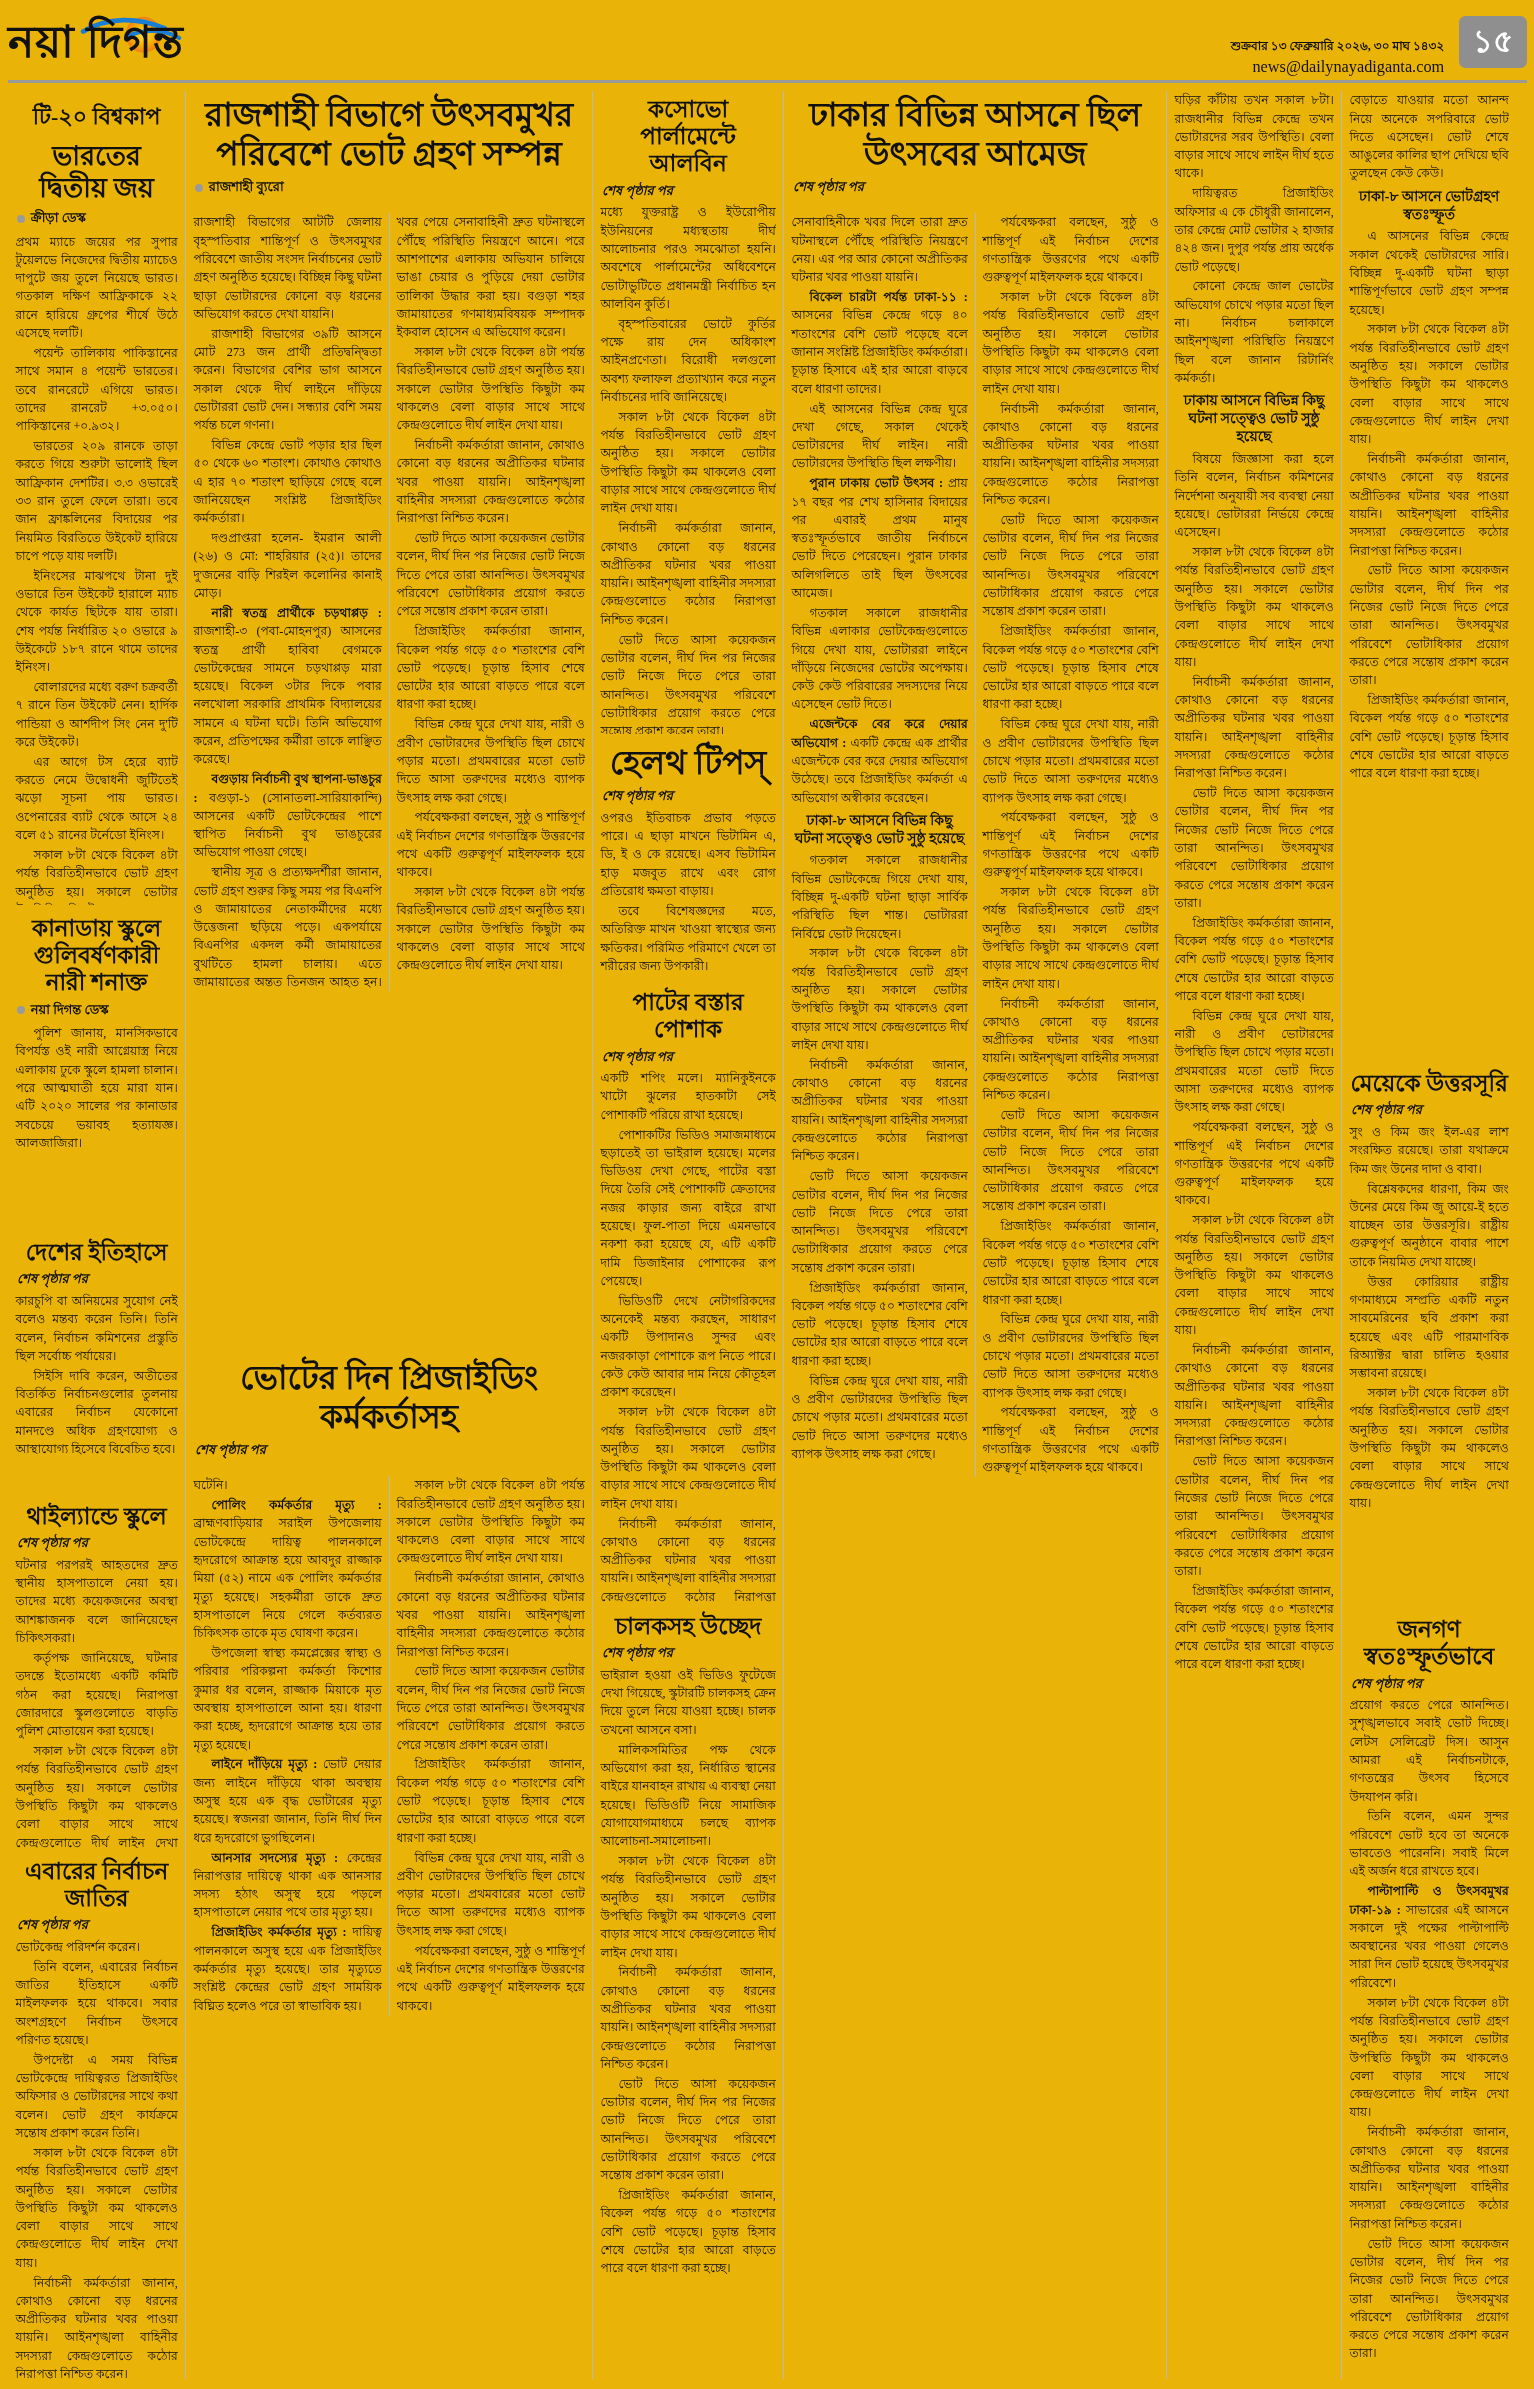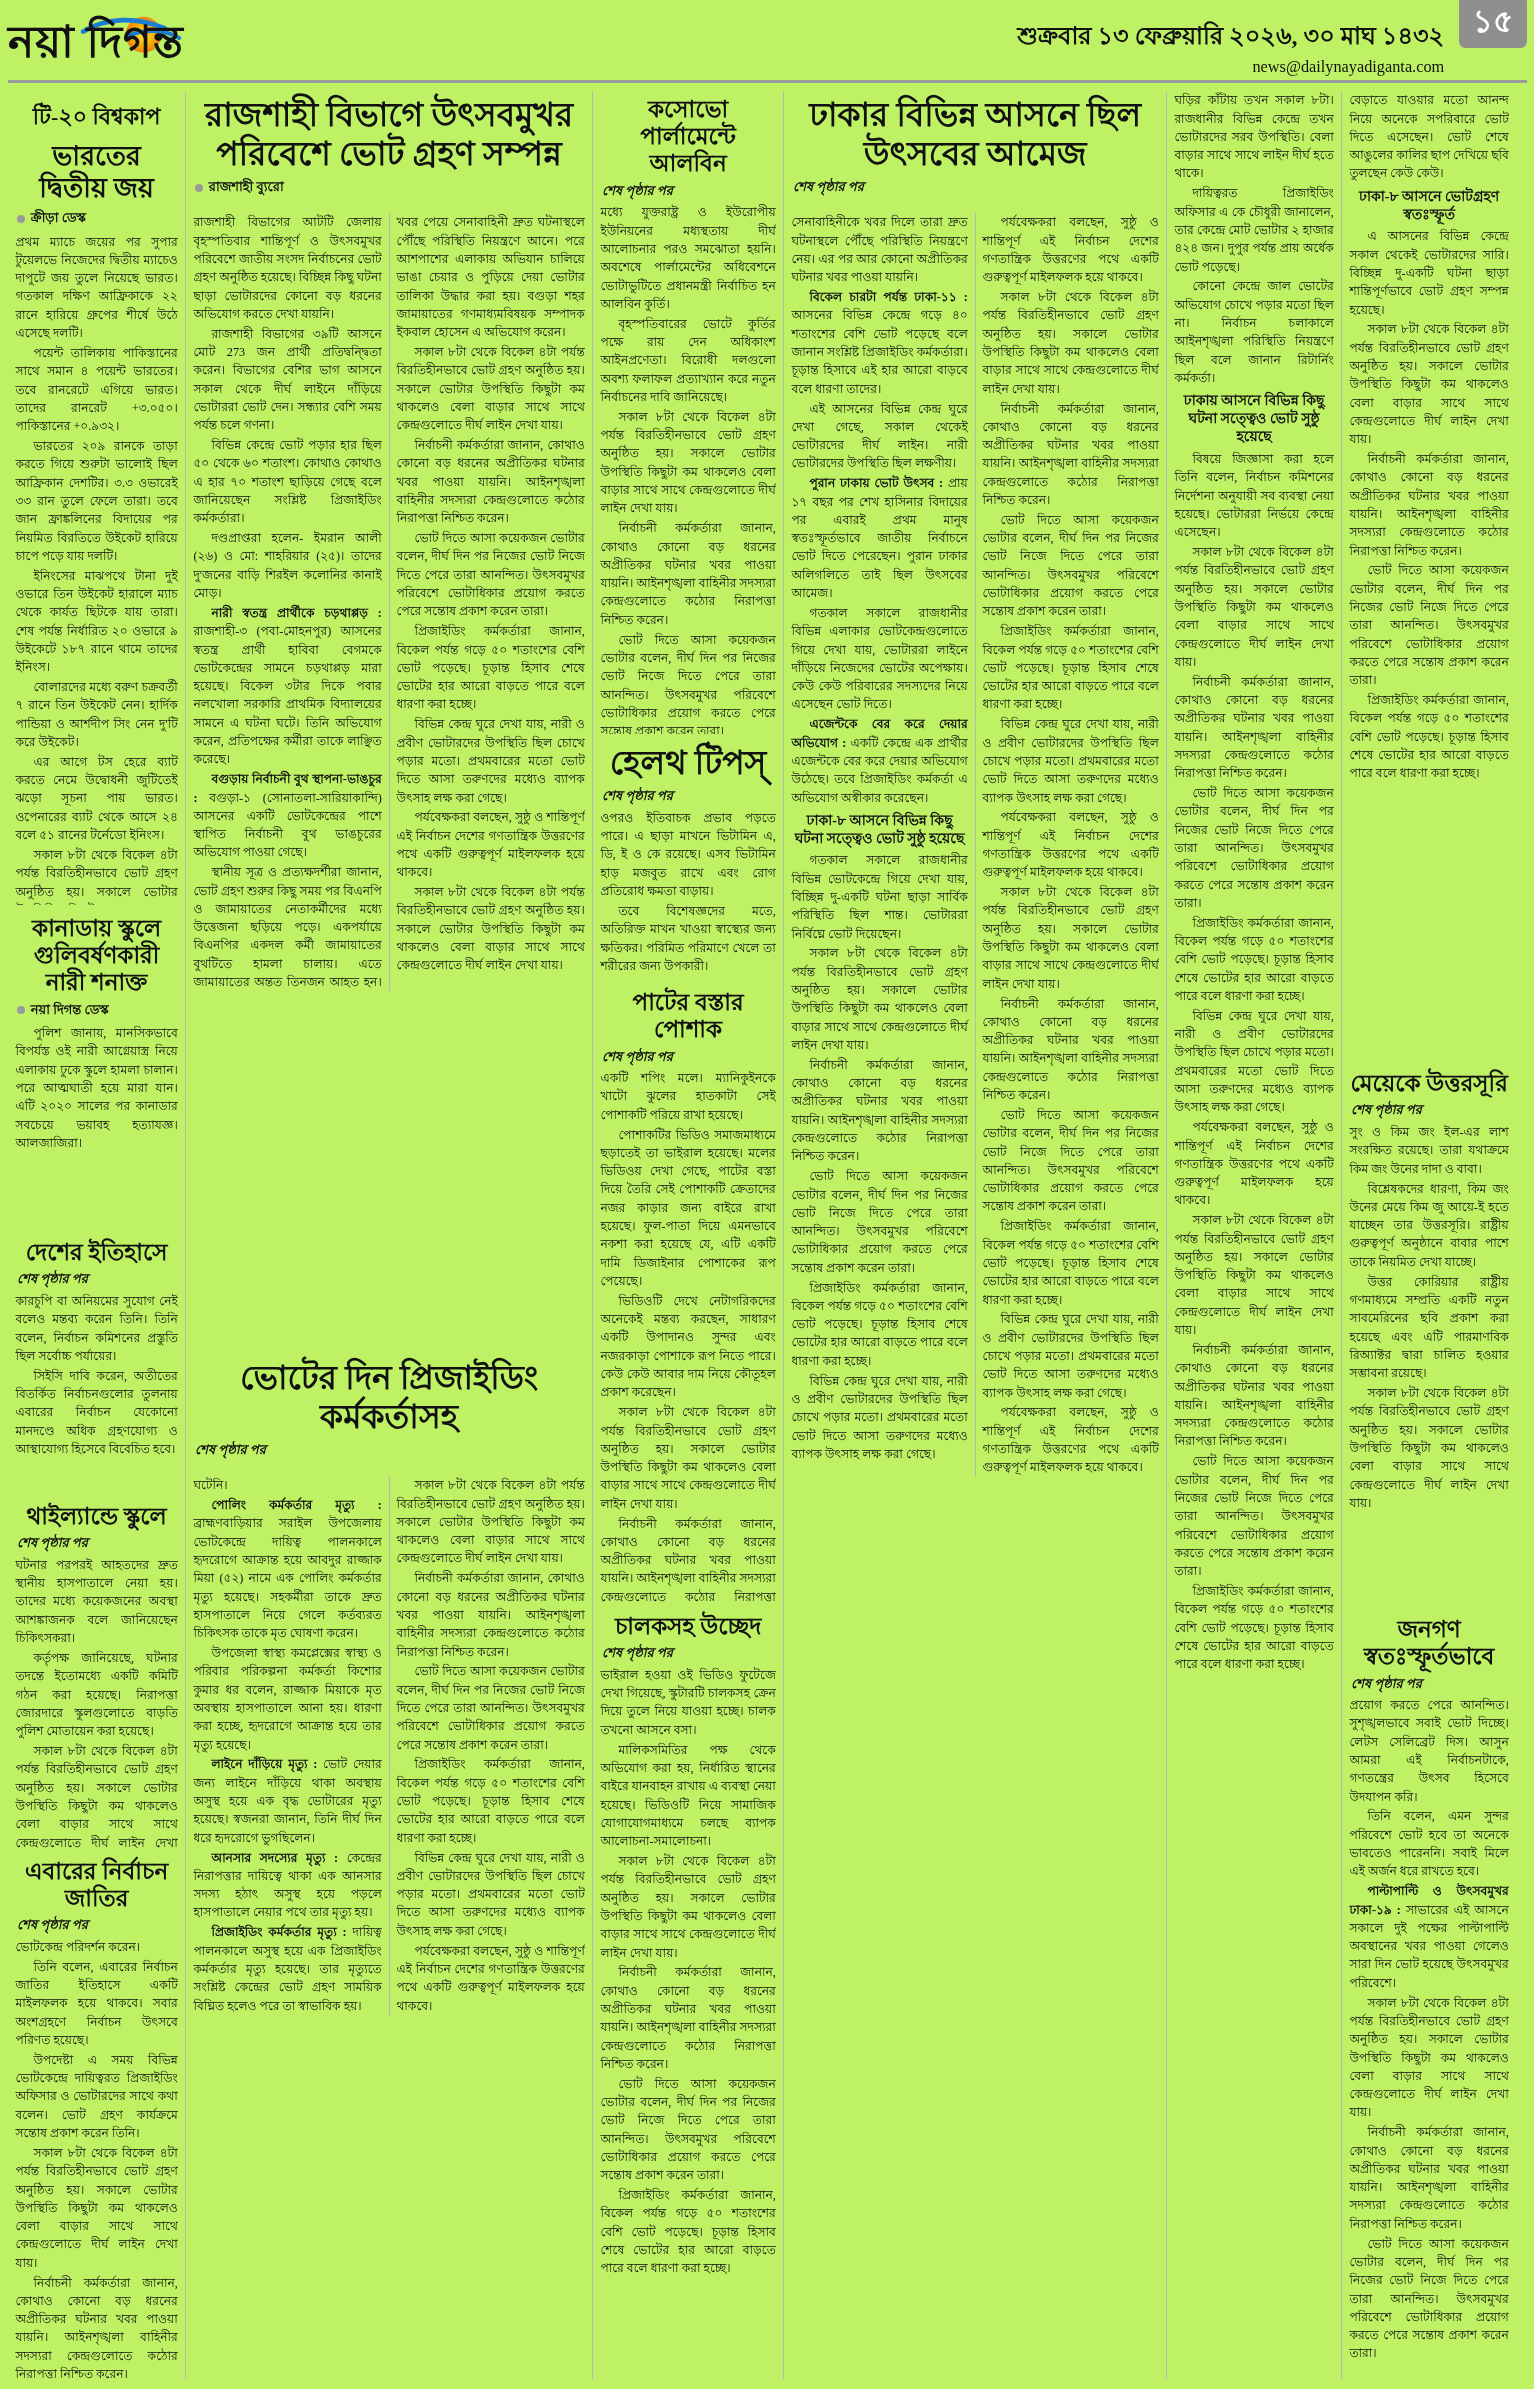--- a/index.html
+++ b/index.html
@@ -1,28 +1,28 @@
 <!DOCTYPE html>
 <html lang="bn" style="font-size:13px"><head>
 <meta charset="utf-8">
 <style>
   html,body{margin:0;padding:0;background:#e8e8e4;}
   .sheet{
-    width:1535px;height:2389px;margin:0 auto;background:#bef264;color:#111;
+    width:1535px;height:2389px;margin:0 auto;background:#eab308;color:#111;
     font-family:"Liberation Serif","DejaVu Serif",serif;
     overflow:hidden;box-sizing:border-box;padding:4.9px 8.1px;
   }
   
   .masthead{display:flex;align-items:flex-end;justify-content:space-between;height:72px;}
   .logo{position:relative;width:350px;height:68px;}
   .logo svg{position:absolute;left:72px;top:-1.6px;z-index:0;}
   .logo-text{position:relative;z-index:1;font-weight:bold;font-size:44px;line-height:68px;letter-spacing:0.8px;}
   .mast-right{display:flex;align-items:flex-start;gap:14.7px;}
   .mast-meta{text-align:right;padding-top:21px;}
-  .date-line{font-size:24px;font-weight:bold;}
+  .date-line{font-size:12px;font-weight:bold;}
   .email{font-size:16.3px;font-family:"Liberation Serif",serif;}
   .page-badge{width:68px;height:52px;background:#8f8f8f;border-radius:6.5px;display:flex;align-items:center;justify-content:center;}
   .page-badge span{color:#fff;font-size:31px;font-weight:bold;line-height:1;}
   .mast-rule{border:0;border-top:3.3px solid #9a9a9a;margin:3.3px 0 8.1px 0;}
   
   .content{display:flex;height:2288px;overflow:hidden;}
   .group{box-sizing:border-box;padding:0 7.3px;overflow:hidden;}
   .group + .group{border-left:0.8px solid #b9b9b9;}
   
   .article{overflow:hidden;margin-bottom:4.9px;}

